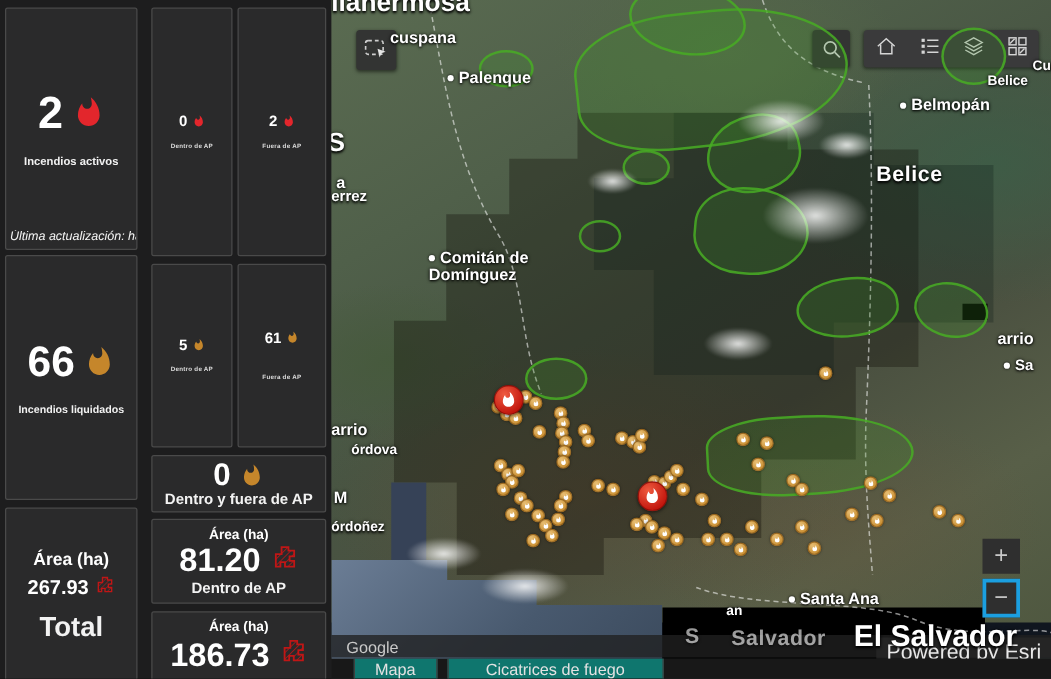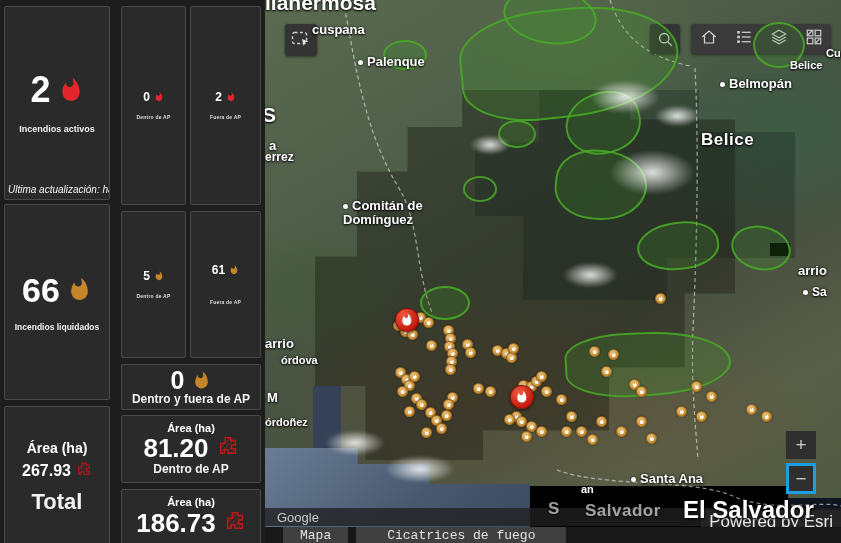--- a/index.html
+++ b/index.html
@@ -70,22 +70,22 @@
   .zoombtn{position:absolute;width:30px;height:28px;background:#2f2f2f;color:#c9c9c9;font-size:19px;
            display:flex;align-items:center;justify-content:center;cursor:pointer;box-sizing:border-box;}
   .zoom-out-focus{border:3px solid #1b9fe0;height:31px;}
   .attr-bar{position:absolute;left:0;top:508px;width:576px;height:18px;background:rgba(32,32,32,.78);
             display:flex;align-items:center;}
   .attr-google{font-size:13px;color:#c9c9c9;padding-left:12px;}
   .attr-esri{position:absolute;right:0;top:2px;font-size:17px;color:#e9e9e9;
              background:rgba(40,40,40,.75);padding:2px 8px;}
   
   .tabbar{position:absolute;left:0;right:0;bottom:0;height:16px;background:#181818;display:flex;}
-  .tab{background:#404040;border-left:1px solid #3f3f3f;border-right:1px solid #3f3f3f;
-       font-size:13px;color:#e2e2e2;line-height:15px;padding:1px 16px 0 16px;cursor:pointer;white-space:nowrap;font-family:Liberation Mono, monospace;}
+  .tab{background:#0f766e;border-left:1px solid #3f3f3f;border-right:1px solid #3f3f3f;
+       font-size:13px;color:#e2e2e2;line-height:15px;padding:1px 16px 0 16px;cursor:pointer;white-space:nowrap;}
   .tab1{margin-left:18px;} .tab2{margin-left:8px;padding:1px 30px 0 30px;}
 </style>
 </head>
 <body>
 
 <svg width="0" height="0" style="position:absolute" aria-hidden="true">
   <defs>
     <pattern id="hatch" width="4" height="4" patternTransform="rotate(45)" patternUnits="userSpaceOnUse">
       <line x1="0" y1="0" x2="0" y2="4" stroke="#c01616" stroke-width="1.3"></line>
     </pattern>

